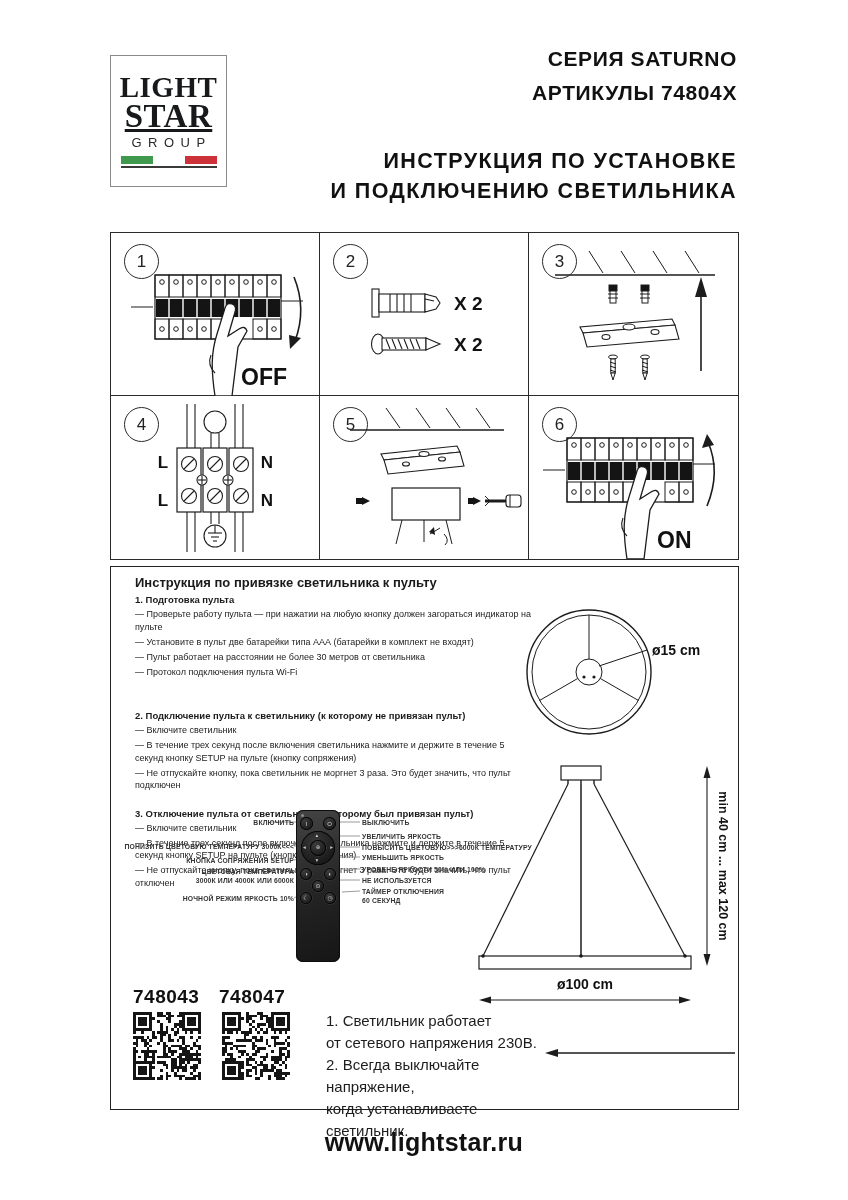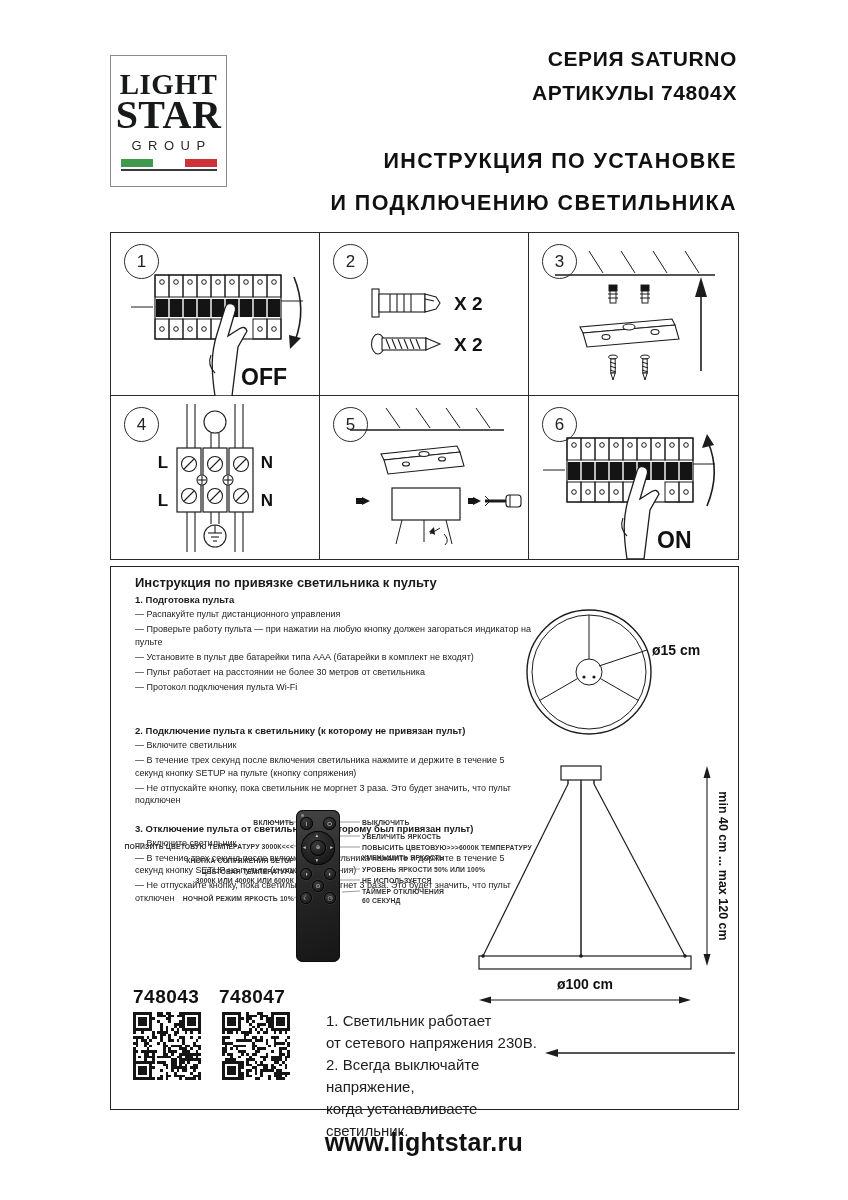--- a/index.html
+++ b/index.html
@@ -4,21 +4,21 @@
 <style>
   html,body{margin:0;padding:0;background:#fff;}
   .page{position:relative;width:848px;height:1200px;background:#fff;overflow:hidden;
         font-family:"Liberation Sans",sans-serif;color:#1a1a1a;}
   .abs{position:absolute;}
   
   .logo-box{left:110px;top:55px;width:115px;height:130px;border:1px solid #8a8a8a;
             display:flex;flex-direction:column;align-items:center;justify-content:center;background:#fff;}
   .logo-light,.logo-star{font-family:"Liberation Serif",serif;font-weight:bold;color:#17191a;line-height:.92;}
   .logo-light{font-size:29px;letter-spacing:.5px;}
-  .logo-star{font-size:40px;letter-spacing:.5px;}
+  .logo-star{font-size:33px;letter-spacing:.5px;text-decoration:underline;}
   .logo-group{font-size:13px;letter-spacing:6.5px;margin:4px 0 6px 6px;color:#2a2a2a;}
   .flag{width:96px;height:8px;display:flex;}
   .flag div{flex:1;}
   .flag-underline{width:96px;height:2px;background:#3a3a3a;margin-top:2px;}
   .title-block{right:111px;top:42px;text-align:right;font-weight:bold;color:#111;}
   .title-sm{font-size:21px;letter-spacing:.6px;line-height:34px;}
   .title-lg{font-size:21.5px;letter-spacing:1.4px;line-height:30px;margin-top:36px;}
   
   .grid{left:110px;top:232px;width:627px;height:326px;border:1.2px solid #2b2b2b;}
   .gline{background:#2b2b2b;}
@@ -68,21 +68,21 @@
         <div style="background:#fff"></div>
         <div style="background:#cd3238"></div>
     </div>
     <div class="flag-underline"></div>
   </div>
 
   <div class="abs title-block">
     <div class="title-sm">СЕРИЯ SATURNO</div>
     <div class="title-sm">АРТИКУЛЫ 74804X</div>
     <div class="title-lg">ИНСТРУКЦИЯ ПО УСТАНОВКЕ</div>
-    <div class="title-lg" style="margin-top:12px;">И ПОДКЛЮЧЕНИЮ СВЕТИЛЬНИКА</div>
+    <div class="title-lg" style="margin-top:0;">И ПОДКЛЮЧЕНИЮ СВЕТИЛЬНИКА</div>
   </div>
 
   <div class="abs grid">
     <div class="abs gline" style="left:208px;top:0;width:1px;height:326px;"></div>
     <div class="abs gline" style="left:417px;top:0;width:1px;height:326px;"></div>
     <div class="abs gline" style="left:0;top:162px;width:627px;height:1px;"></div>
 
     <div class="abs panel" style="left:0;top:0;">
       <svg width="209" height="163" viewBox="0 0 209 163">
         <g stroke="#1c1c1c" fill="none" stroke-width="1">
@@ -374,21 +374,20 @@
       </svg>
       <div class="step-num">6</div>
     </div>
   </div>
 
   <div class="abs bigbox"></div>
 
   <div class="abs pair-text">
     <div class="pair-title">Инструкция по привязке светильника к пульту</div>
     <div class="pair-head" style="margin-top:1px;">1. Подготовка пульта</div>
-    <div class="pair-item">— Распакуйте пульт дистанционного управления</div>
     <div class="pair-item">— Проверьте работу пульта — при нажатии на любую кнопку должен загораться индикатор на пульте</div>
     <div class="pair-item">— Установите в пульт две батарейки типа ААА (батарейки в комплект не входят)</div>
     <div class="pair-item">— Пульт работает на расстоянии не более 30 метров от светильника</div>
     <div class="pair-item">— Протокол подключения пульта Wi-Fi</div>
     <div class="pair-head" style="margin-top:32px;">2. Подключение пульта к светильнику (к которому не привязан пульт)</div>
     <div class="pair-item">— Включите светильник</div>
     <div class="pair-item">— В течение трех секунд после включения светильника нажмите и держите в течение 5 секунд кнопку SETUP на пульте (кнопку сопряжения)</div>
     <div class="pair-item">— Не отпускайте кнопку, пока светильник не моргнет 3 раза. Это будет значить, что пульт подключен</div>
     <div class="pair-head" style="margin-top:16px;">3. Отключение пульта от светильника (к которому был привязан пульт)</div>
     <div class="pair-item">— Включите светильник</div>

